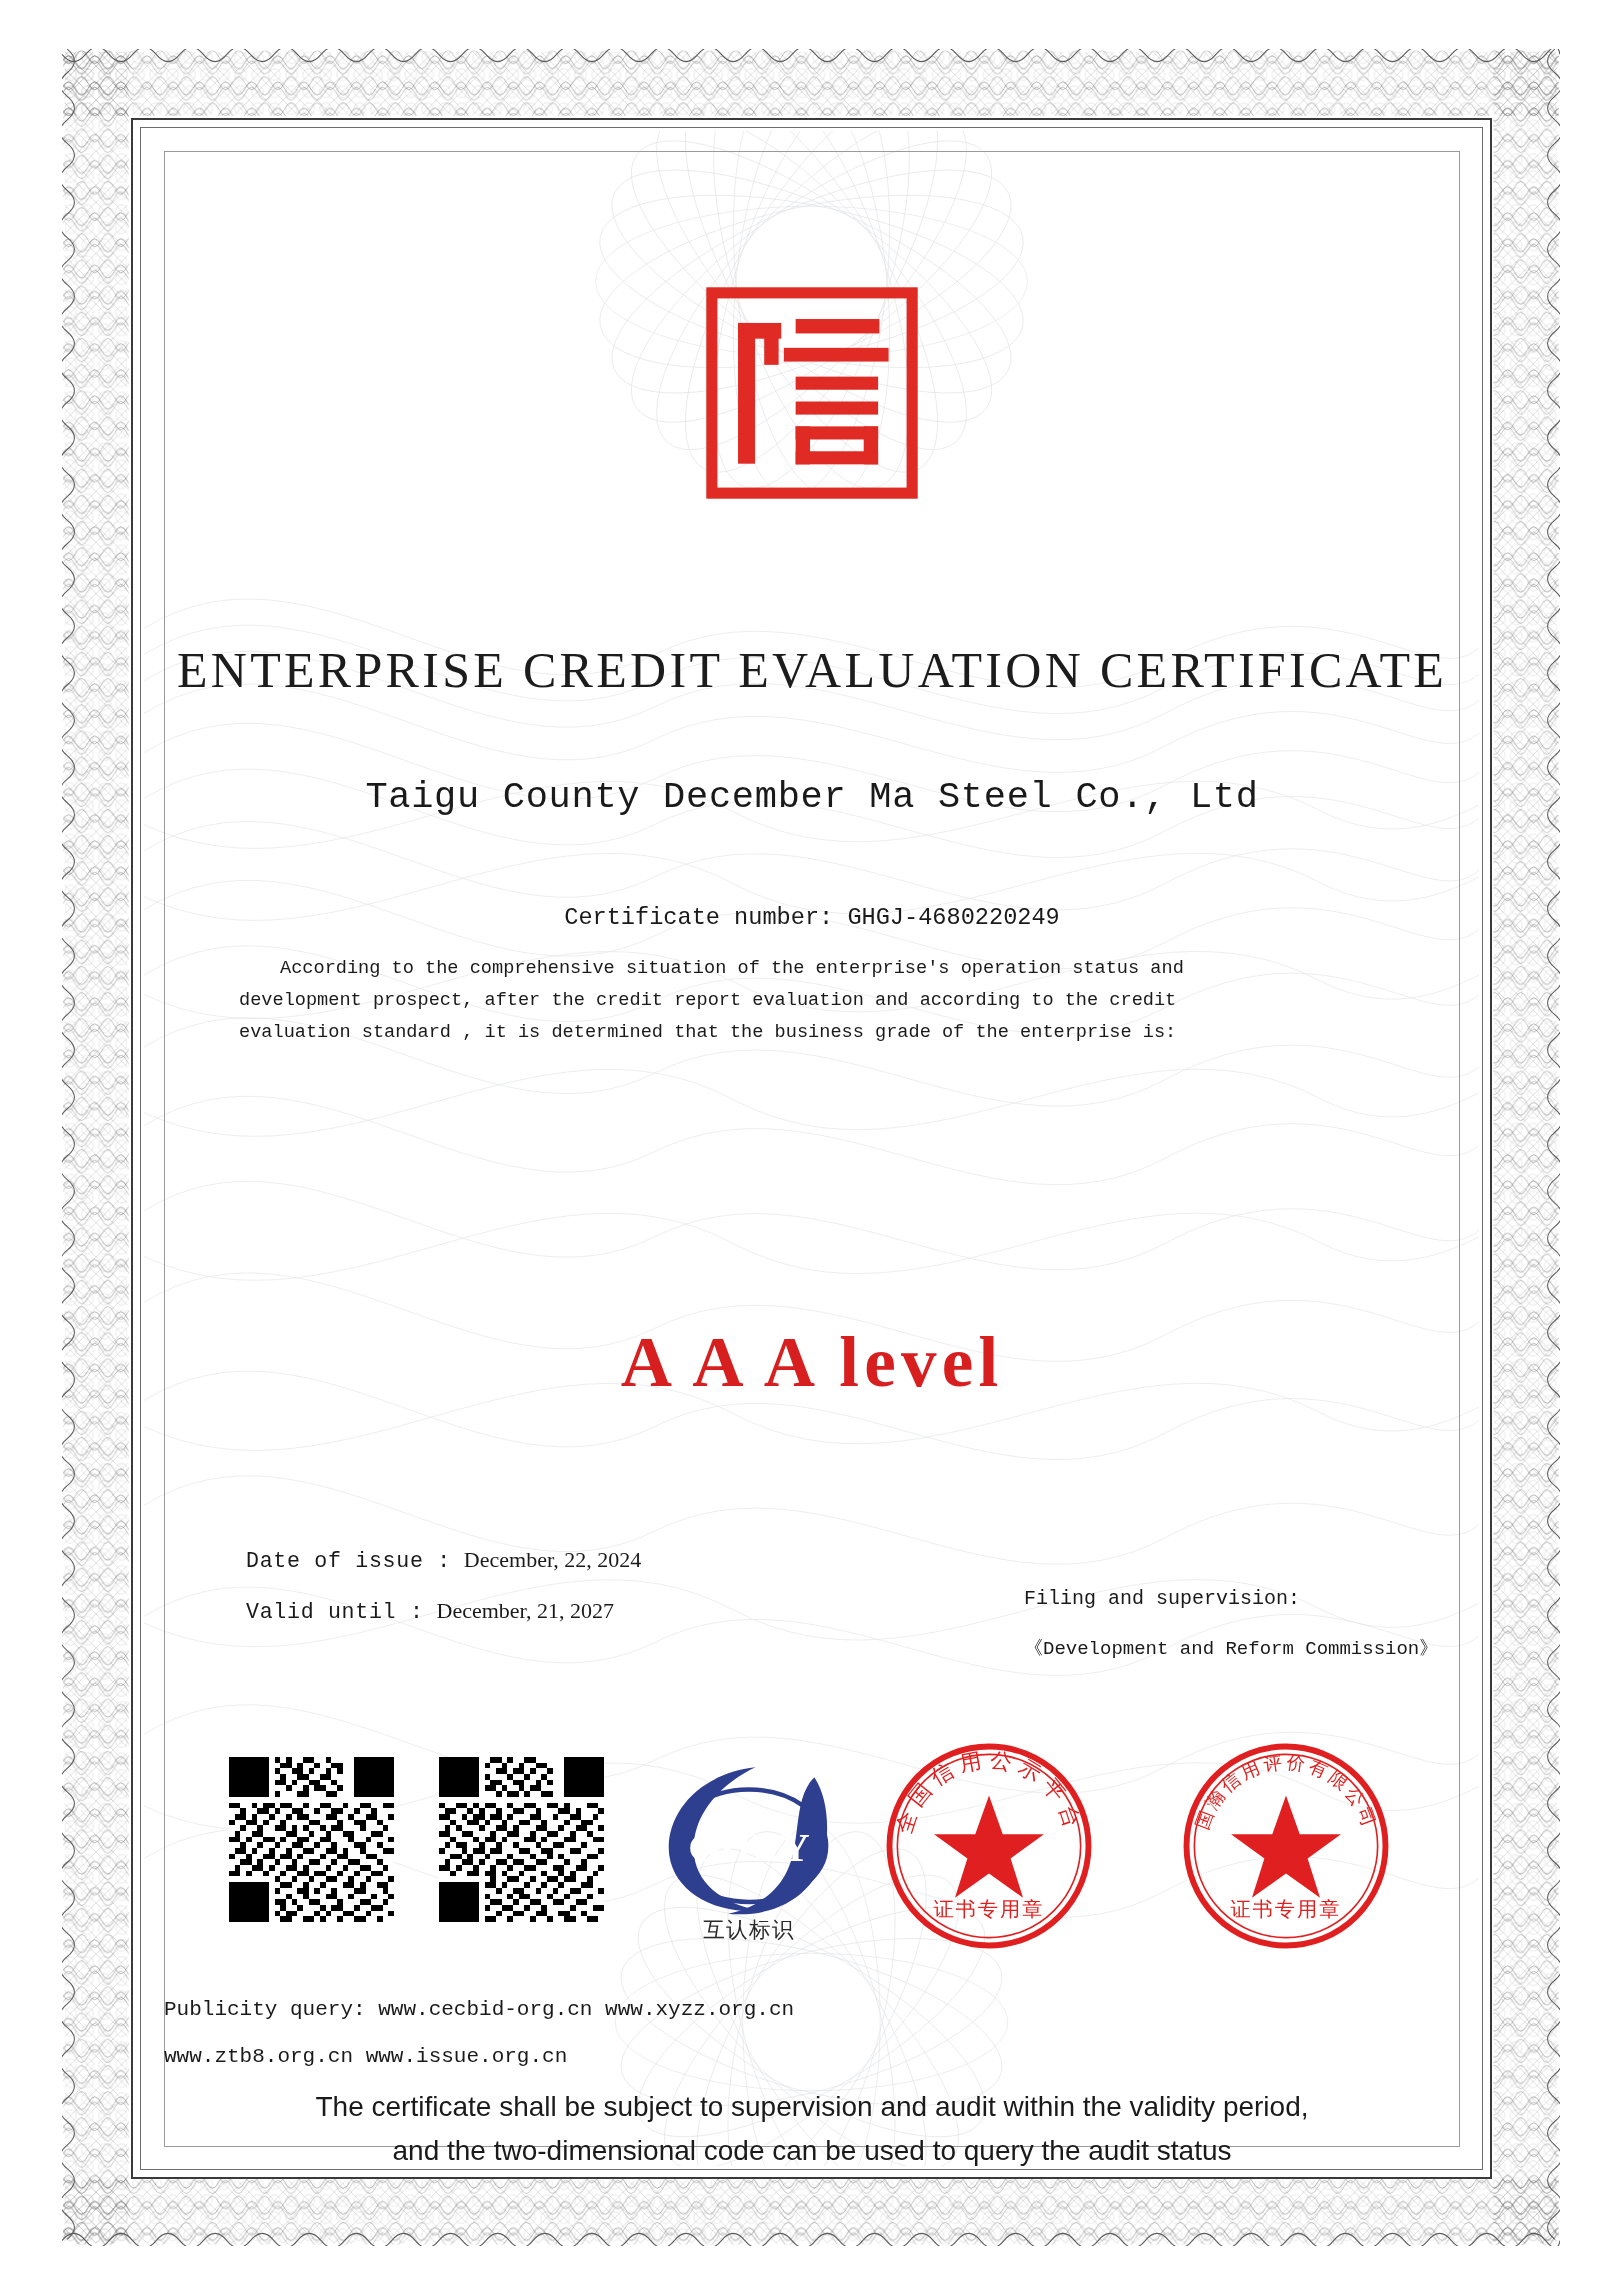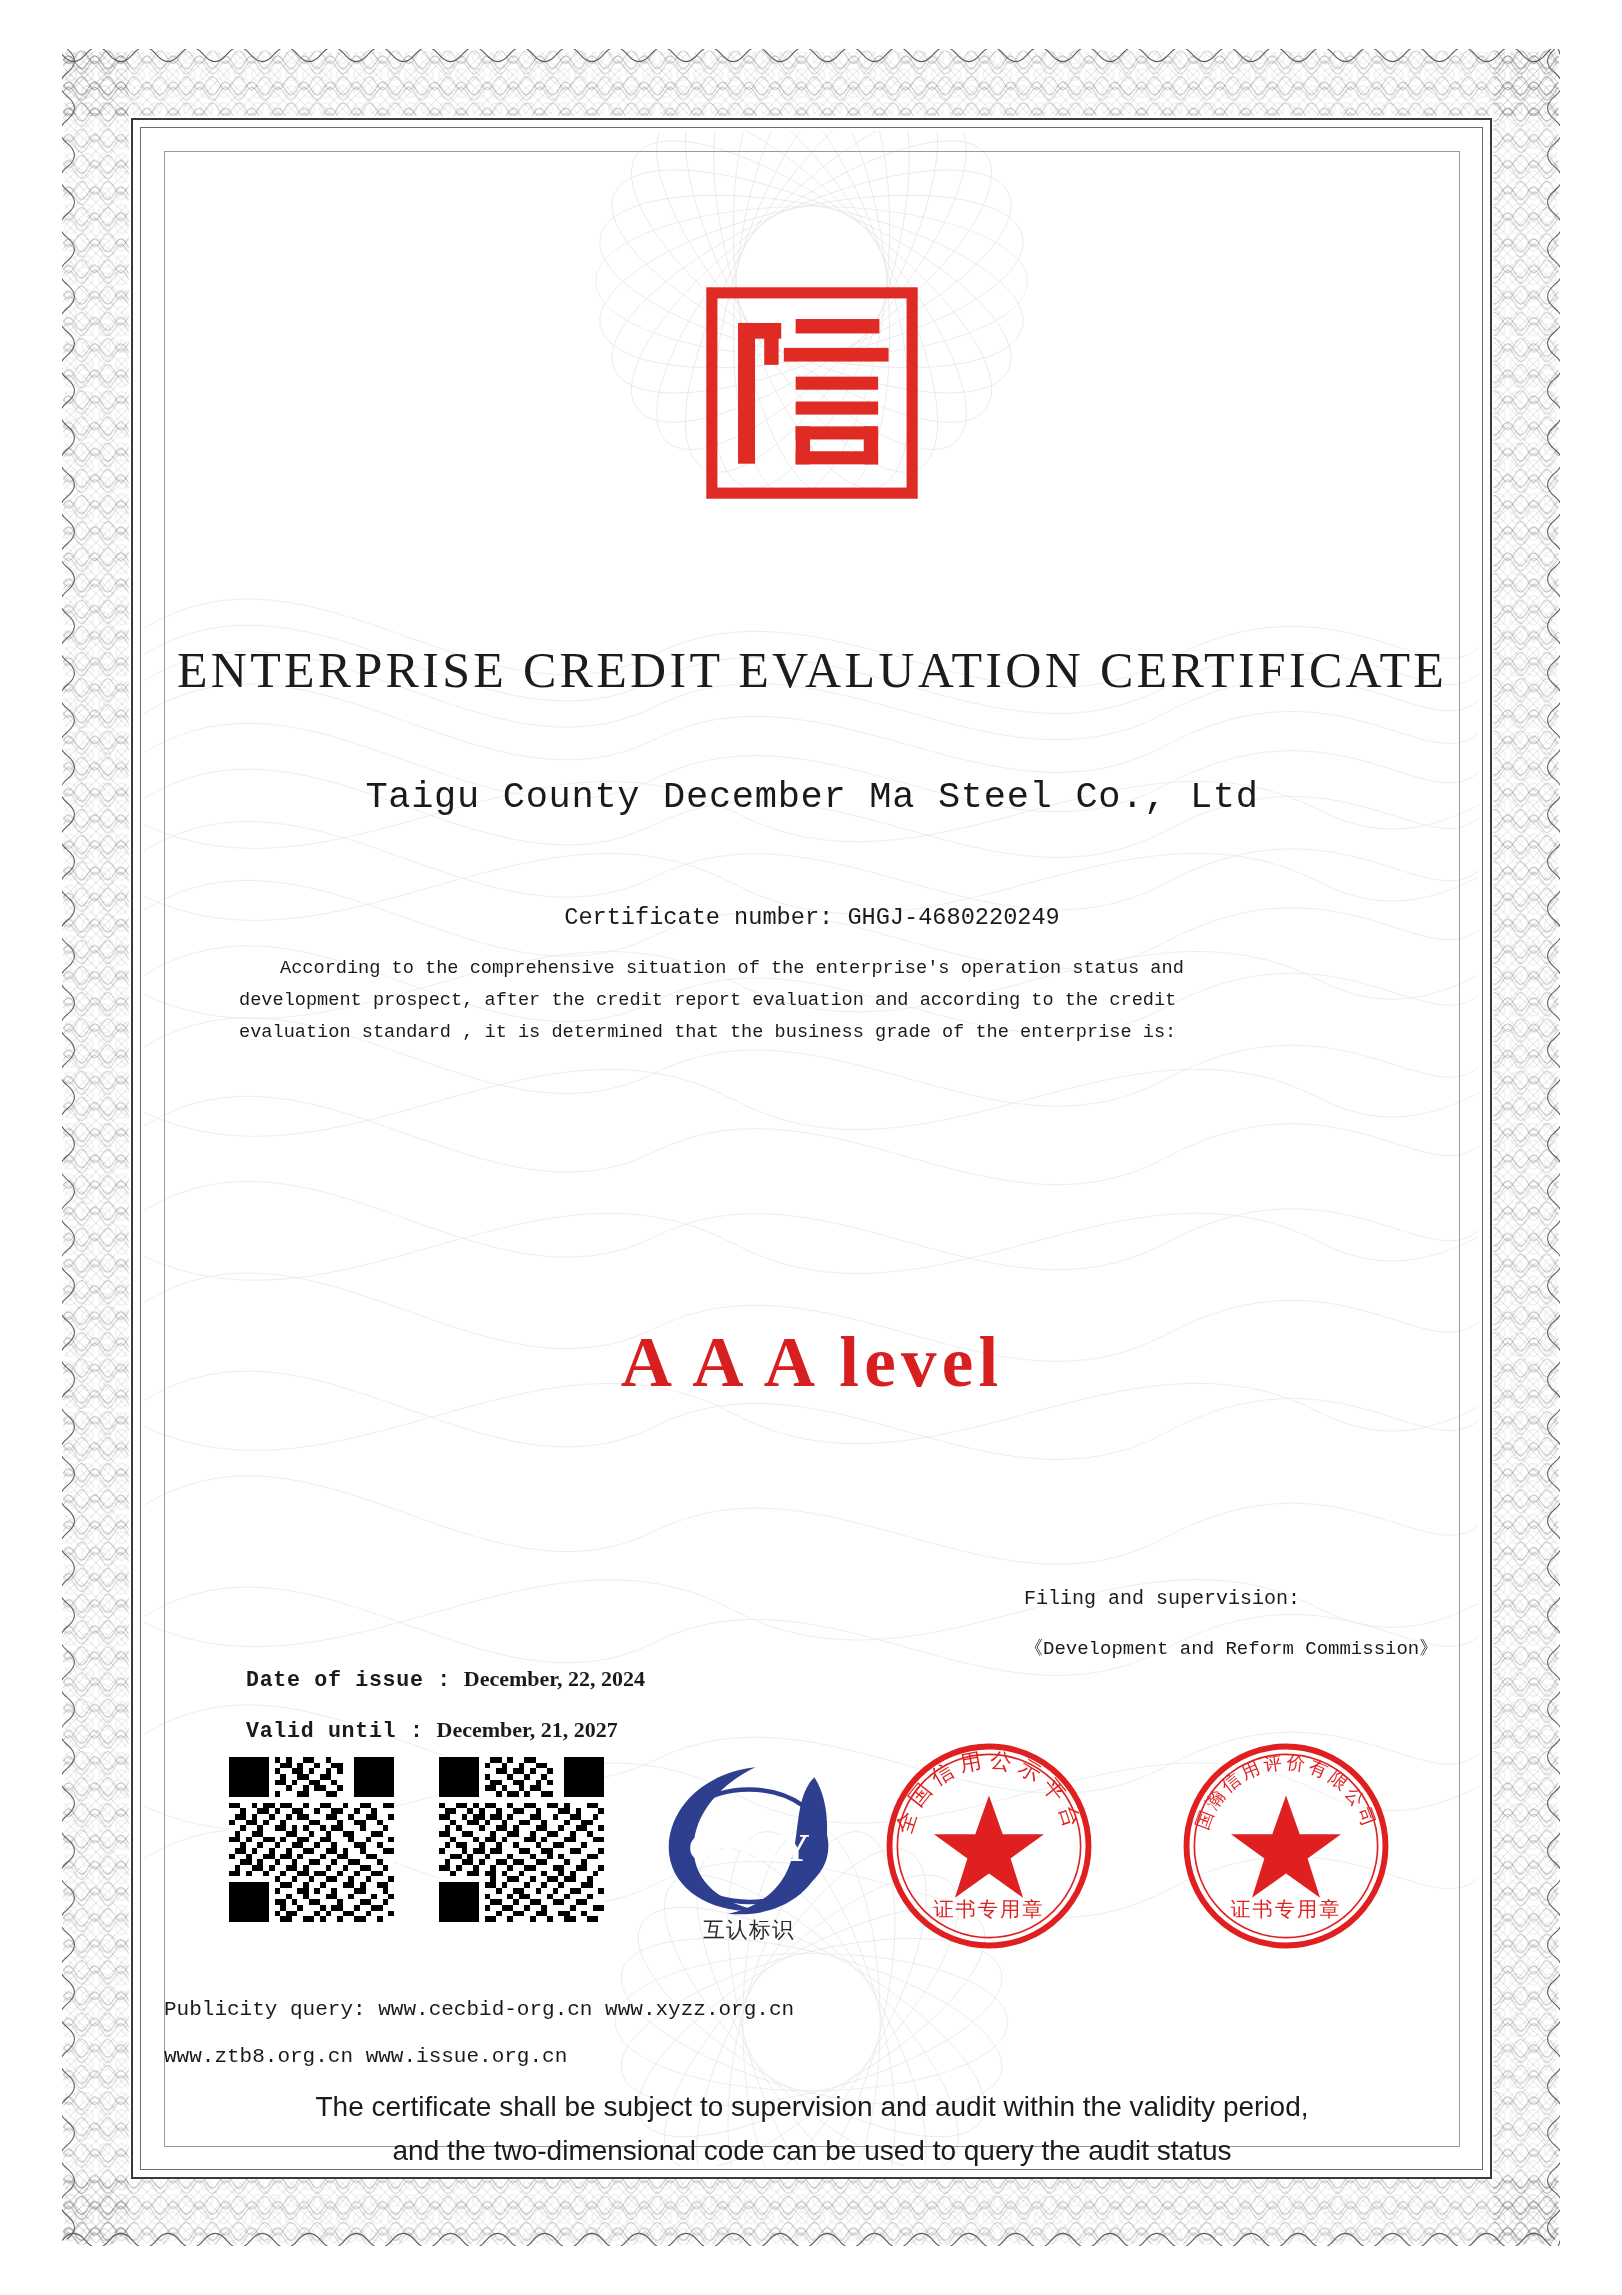--- a/index.html
+++ b/index.html
@@ -134,26 +134,25 @@
     font-family: "Liberation Serif", serif;
     font-weight: bold;
     font-size: 71px;
     color: #d81f20;
     letter-spacing: 5.2px;
   }
 
   .dates {
     position: absolute;
     left: 82px;
-    top: 1503px;
+    top: 1384px;
     font-family: "Liberation Mono", monospace;
     font-size: 21.6px;
     color: #1a1a1a;
     line-height: 50px;
-    font-weight: bold;
   }
   .dates .lbl { letter-spacing: 0.7px; }
   .dates .val { font-family: "Liberation Serif", serif; font-size: 22px; }
 
   .filing {
     position: absolute;
     left: 860px;
     top: 1423px;
     font-family: "Liberation Mono", monospace;
     font-size: 20px;

